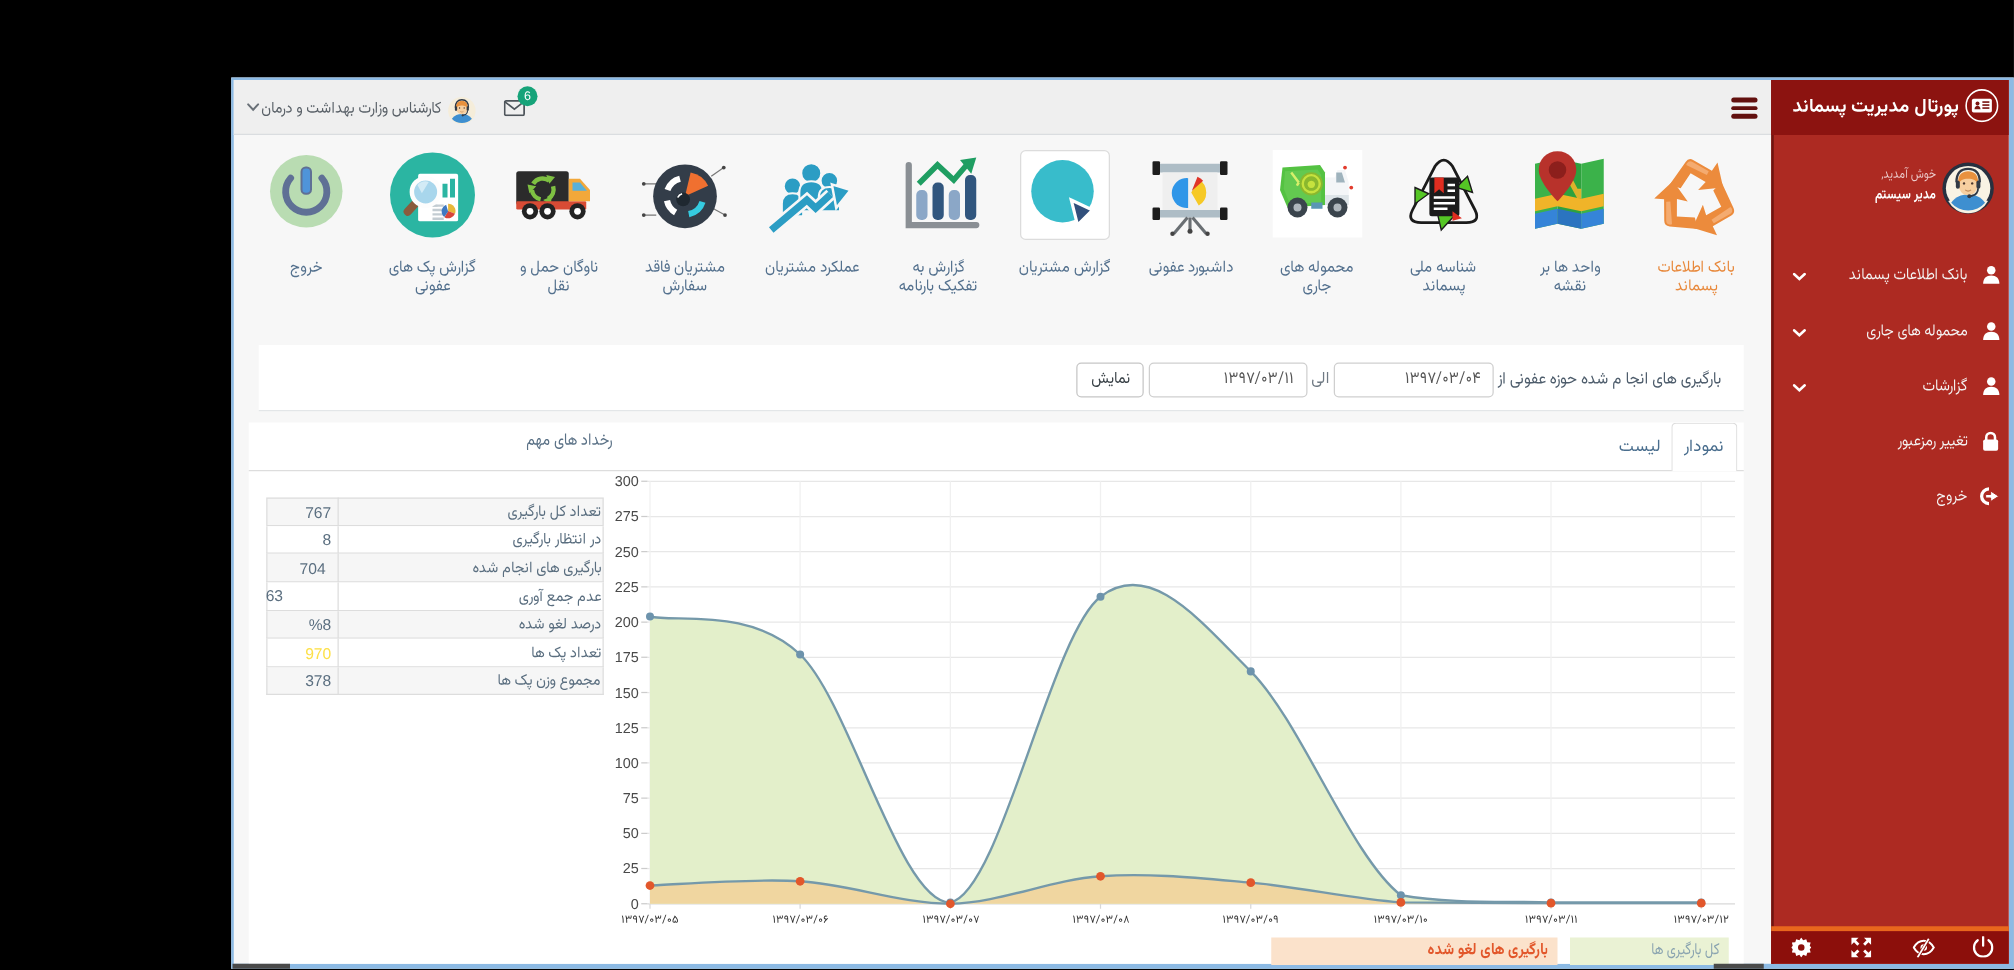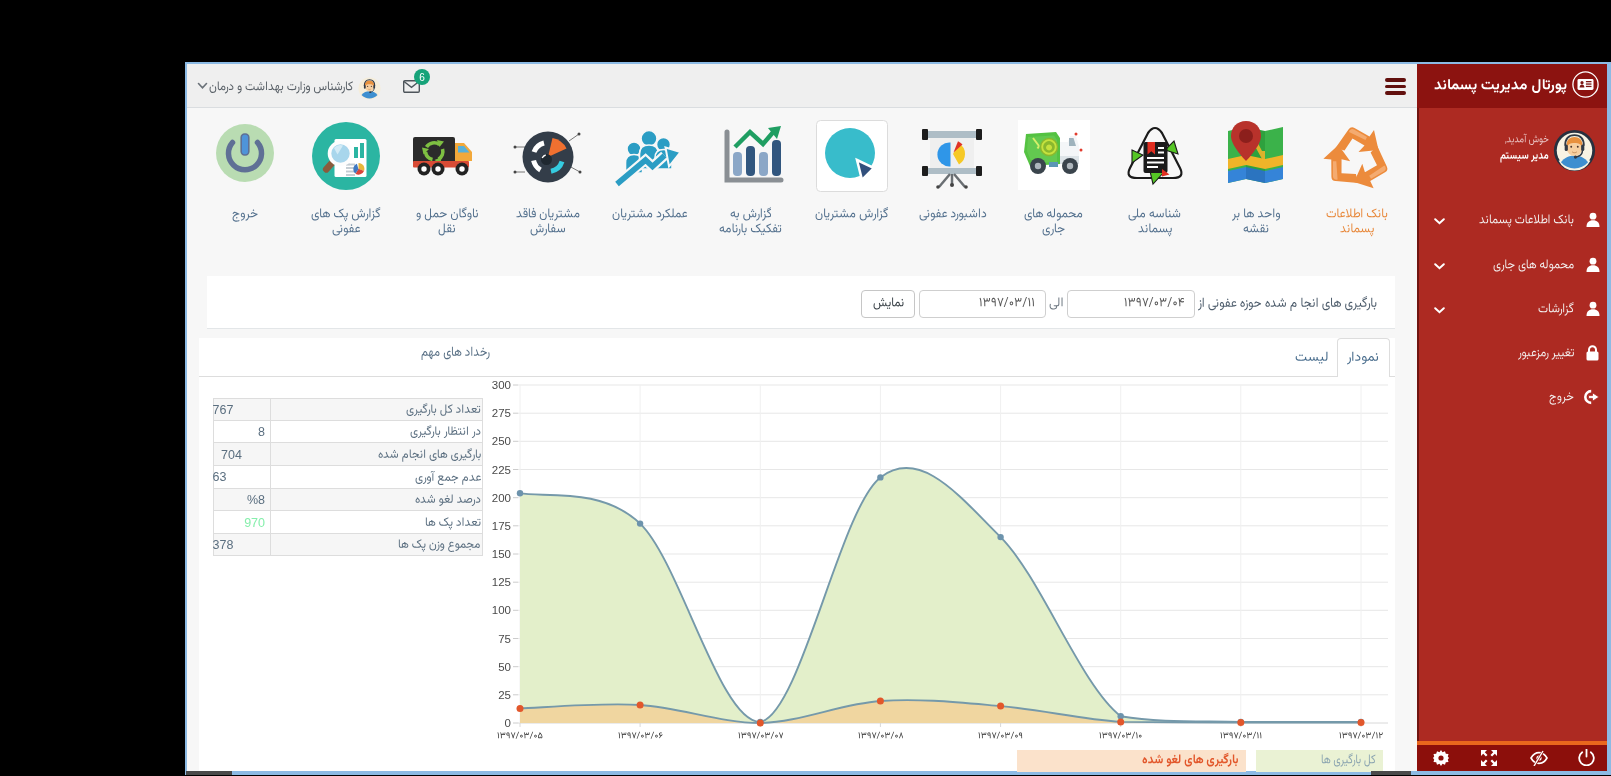--- a/index.html
+++ b/index.html
@@ -337,39 +337,39 @@
 <div class="abs" style="left:919px;top:290px;width:127px;height:28px;background:#fff;border:1px solid #cfcfcf;border-radius:4px"></div>
 <div class="abs" style="left:861px;top:290px;width:54px;height:28px;background:#fff;border:1px solid #c6c6c6;border-radius:4px"></div>
 
 <div class="abs" style="left:199px;top:338px;width:1196px;height:433px;background:#fff"></div>
 <div class="abs" style="left:199px;top:375.5px;width:1196px;height:1px;background:#dddddd"></div>
 
 <div class="abs" style="left:1337px;top:338px;width:53px;height:38.5px;background:#fff;border:1px solid #ddd;border-bottom:none;border-radius:4px 4px 0 0"></div>
 
 <div class="abs" style="left:212.5px;top:398.0px;width:270.5px;height:22.64px;background:#f6f6f6;border:1px solid #ddd;border-top:1px solid #ddd"></div>
 <div class="abs" style="left:270px;top:398.0px;width:1px;height:22.64px;background:#ddd"></div>
-<div class="abs" style="left:212.5px;top:402.5px;width:52.5px;font-size:12.5px;color:#5b6f80">767</div>
+<div class="abs" style="left:212.5px;top:402.5px;width:52.5px;text-align:right;font-size:12.5px;color:#5b6f80">767</div>
 <div class="abs" style="left:212.5px;top:420.6px;width:270.5px;height:22.64px;background:#ffffff;border:1px solid #ddd;border-top:none"></div>
 <div class="abs" style="left:270px;top:420.6px;width:1px;height:22.64px;background:#ddd"></div>
 <div class="abs" style="left:212.5px;top:425.1px;width:52.5px;text-align:right;font-size:12.5px;color:#5b6f80">8</div>
 <div class="abs" style="left:212.5px;top:443.3px;width:270.5px;height:22.64px;background:#f6f6f6;border:1px solid #ddd;border-top:none"></div>
 <div class="abs" style="left:270px;top:443.3px;width:1px;height:22.64px;background:#ddd"></div>
-<div class="abs" style="left:221px;top:447.8px;width:52.5px;font-size:12.5px;color:#5b6f80">704</div>
+<div class="abs" style="left:208px;top:447.8px;width:52.5px;text-align:right;font-size:12.5px;color:#5b6f80">704</div>
 <div class="abs" style="left:212.5px;top:465.9px;width:270.5px;height:22.64px;background:#ffffff;border:1px solid #ddd;border-top:none"></div>
 <div class="abs" style="left:270px;top:465.9px;width:1px;height:22.64px;background:#ddd"></div>
 <div class="abs" style="left:212.5px;top:470.4px;width:52.5px;text-align:left;font-size:12.5px;color:#5b6f80">63</div>
 <div class="abs" style="left:212.5px;top:488.6px;width:270.5px;height:22.64px;background:#f6f6f6;border:1px solid #ddd;border-top:none"></div>
 <div class="abs" style="left:270px;top:488.6px;width:1px;height:22.64px;background:#ddd"></div>
 <div class="abs" style="left:212.5px;top:493.1px;width:52.5px;text-align:right;font-size:12.5px;color:#5b6f80">%8</div>
 <div class="abs" style="left:212.5px;top:511.2px;width:270.5px;height:22.64px;background:#ffffff;border:1px solid #ddd;border-top:none"></div>
 <div class="abs" style="left:270px;top:511.2px;width:1px;height:22.64px;background:#ddd"></div>
-<div class="abs" style="left:212.5px;top:515.7px;width:52.5px;text-align:right;font-size:12.5px;color:#86efac">970</div>
+<div class="abs" style="left:212.5px;top:515.7px;width:52.5px;text-align:right;font-size:12.5px;color:#fde047">970</div>
 <div class="abs" style="left:212.5px;top:533.8px;width:270.5px;height:22.64px;background:#f6f6f6;border:1px solid #ddd;border-top:none"></div>
 <div class="abs" style="left:270px;top:533.8px;width:1px;height:22.64px;background:#ddd"></div>
-<div class="abs" style="left:212.5px;top:538.3px;width:52.5px;text-align:left;font-size:12.5px;color:#5b6f80">378</div>
+<div class="abs" style="left:212.5px;top:538.3px;width:52.5px;text-align:right;font-size:12.5px;color:#5b6f80">378</div>
 
 <svg class="abs" style="left:0;top:0" width="1611" height="776" viewBox="0 0 1611 776">
 <line x1="518" y1="723.0" x2="1388" y2="723.0" stroke="#d8d8d8" stroke-width="1"></line>
 <line x1="513" y1="723.0" x2="518" y2="723.0" stroke="#ccc" stroke-width="1"></line>
 <line x1="518" y1="694.8" x2="1388" y2="694.8" stroke="#e7e7e7" stroke-width="1"></line>
 <line x1="513" y1="694.8" x2="518" y2="694.8" stroke="#ccc" stroke-width="1"></line>
 <line x1="518" y1="666.7" x2="1388" y2="666.7" stroke="#e7e7e7" stroke-width="1"></line>
 <line x1="513" y1="666.7" x2="518" y2="666.7" stroke="#ccc" stroke-width="1"></line>
 <line x1="518" y1="638.5" x2="1388" y2="638.5" stroke="#e7e7e7" stroke-width="1"></line>
 <line x1="513" y1="638.5" x2="518" y2="638.5" stroke="#ccc" stroke-width="1"></line>

